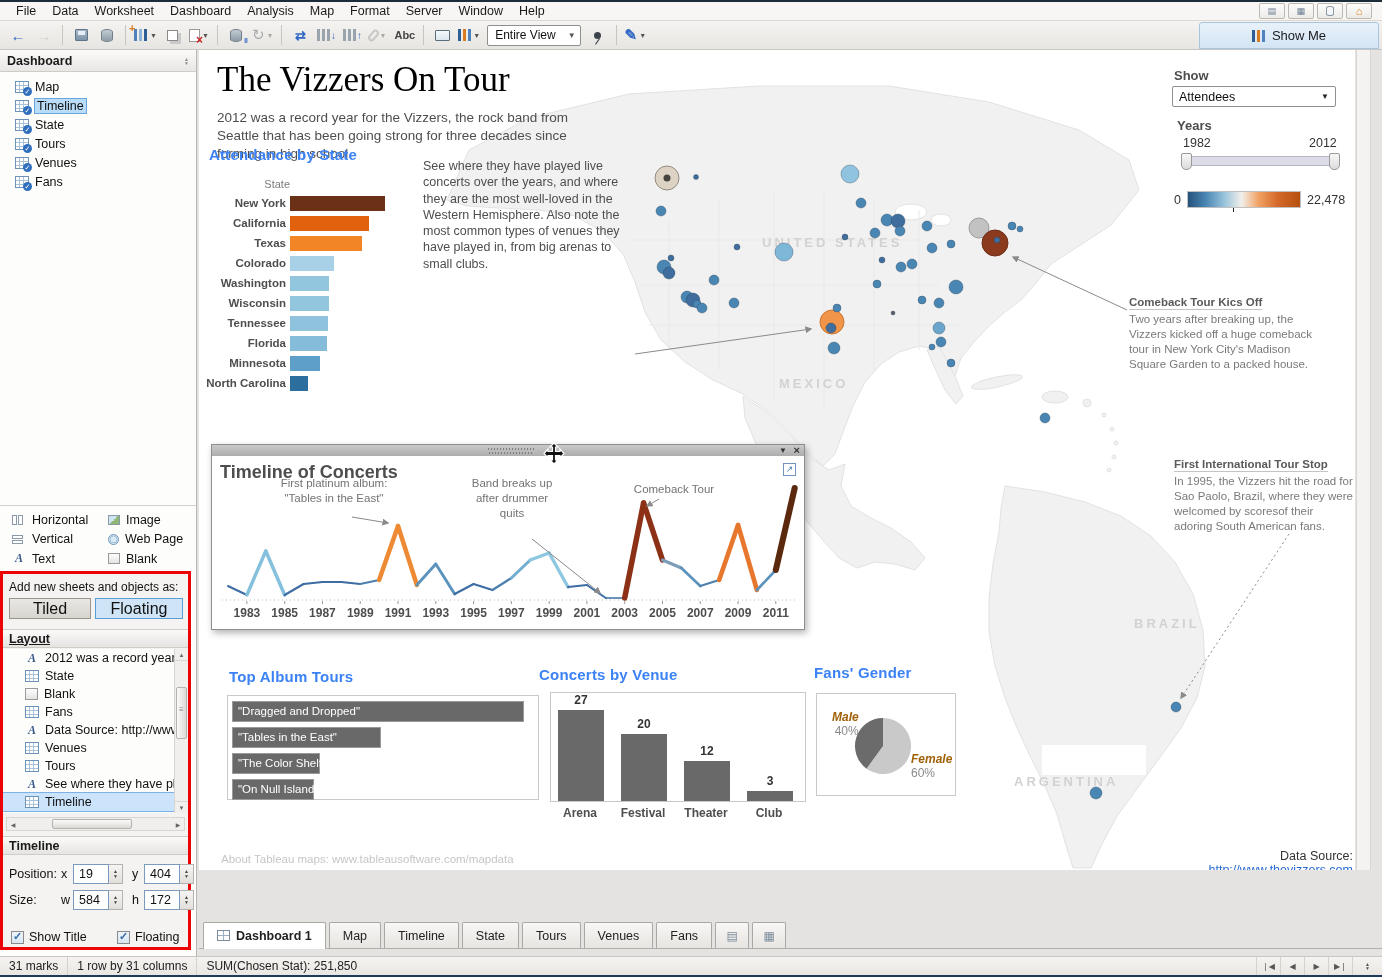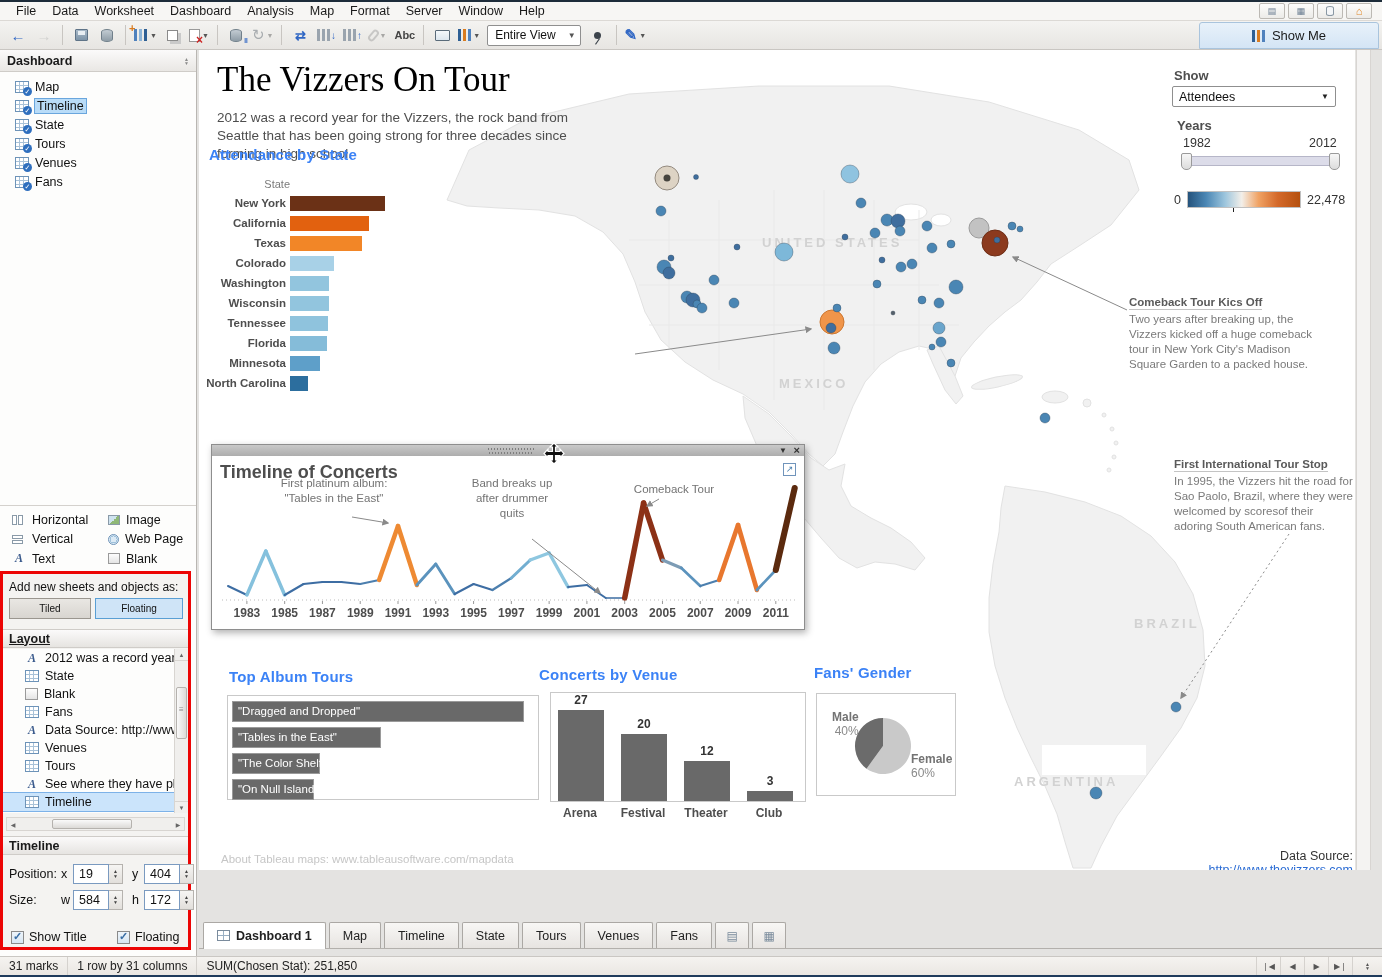--- a/index.html
+++ b/index.html
@@ -81,21 +81,21 @@
   .oi{width:14px;text-align:center;font-size:10px;color:#7a8b9c;flex:none;}
   .oi-horiz{display:flex;gap:1px;}.oi-horiz i{width:5px;height:10px;border:1px solid #8a9aa8;background:#fff;}
   .oi-vert{display:flex;flex-direction:column;gap:1px;}.oi-vert i{width:11px;height:4px;border:1px solid #8a9aa8;background:#fff;}
   .oi-img{width:12px;height:10px;border:1px solid #8a9aa8;background:linear-gradient(135deg,#cfe3f0 50%,#8fb877 50%);}
   .oi-web{width:11px;height:11px;border:1px solid #6d93b8;border-radius:50%;background:
      radial-gradient(circle at 50% 50%,#dceaf5 0 3px,#9fc2dc 3px 4px,#dceaf5 4px);}
   .oi-blank{width:12px;height:11px;border:1px solid #9a9a9a;background:linear-gradient(#fdfdfd,#e4e4e4);}
 
   .redbox{position:absolute;left:0;top:521px;width:191px;height:379px;border:3px solid #ec0404;background:#f4f3f1;}
   .addnew-lbl{position:absolute;left:6px;top:6px;font-size:12px;color:#111;}
-  .seg-btn{position:absolute;top:24px;height:21px;border:1px solid #9a968f;font-size:10px;color:#111;
+  .seg-btn{position:absolute;top:24px;height:21px;border:1px solid #9a968f;font-size:16px;color:#111;
     display:flex;align-items:center;justify-content:center;background:linear-gradient(#e9e7e3,#d8d5d0);}
   .seg-btn.active{background:#cfe4f7;border-color:#5a9fd4;}
   .layout-h{position:absolute;left:0;top:55px;width:185px;height:19px;background:linear-gradient(#fbfafa,#e6e4e1);
     border-top:1px solid #cfccc8;border-bottom:1px solid #cfccc8;font-weight:bold;font-size:12.5px;color:#1a1a1a;
     display:flex;align-items:center;padding:0 6px;text-decoration:underline;}
   .layout-list{position:absolute;left:0;top:75px;width:185px;height:164px;background:#fdfdfc;overflow:hidden;}
   .litem{height:18px;display:flex;align-items:center;gap:6px;padding-left:22px;font-size:12.5px;color:#111;white-space:nowrap;}
   .litem.sel{background:#cbe4fb;outline:1px solid #7db2e8;}
   .vscroll{position:absolute;right:0;top:75px;width:14px;height:164px;background:#f0efed;border-left:1px solid #d8d5d1;}
   .vscroll .sarr{height:12px;font-size:6px;color:#666;display:flex;align-items:center;justify-content:center;}
@@ -176,21 +176,21 @@
   .movecur{position:absolute;left:344px;top:393px;z-index:7;}
 
   
   .chart-box{position:absolute;background:#fff;border:1px solid #c9c9c9;z-index:3;}
   .alb-bar{position:absolute;left:4px;height:21px;background:#696969;border:1px solid #9a9a9a;color:#fff;
     font-size:11.5px;line-height:19px;padding-left:5px;white-space:nowrap;overflow:visible;}
   .ven-bar{position:absolute;background:#696969;}
   .ven-val{position:absolute;font-size:12px;font-weight:bold;color:#333;text-align:center;}
   .ven-cat{position:absolute;font-size:12px;font-weight:bold;color:#4e4e4e;text-align:center;z-index:3;}
   .pie-lbl{position:absolute;font-size:12px;z-index:3;}
-  .pie-lbl b{color:#737373;}
+  .pie-lbl b{color:#a16207;font-style:italic;}
   .pie-lbl span{color:#8a8a8a;}
 
   .about{position:absolute;left:22px;top:803px;font-size:11.5px;color:#c6c6c6;z-index:3;}
   .dsrc{position:absolute;left:940px;top:799px;width:214px;text-align:right;font-size:12.5px;color:#333;z-index:3;}
   .dsrc a{color:#2b6cd4;text-decoration:underline;}
 
   
   .tabs-row{position:absolute;left:2px;top:872px;right:0;height:27px;display:flex;align-items:center;padding-left:4px;
     border-bottom:1px solid #b3b0ac;}
   .tab{height:26px;display:inline-flex;align-items:center;gap:6px;padding:0 13px;margin-right:3px;
@@ -578,20 +578,21 @@
         <circle cx="977" cy="657" r="5" fill="#4a86b4" stroke="rgba(40,60,80,.35)" stroke-width="1"></circle>
         <circle cx="897" cy="743" r="6" fill="#4a86b4" stroke="rgba(40,60,80,.35)" stroke-width="1"></circle>
         <line x1="436" y1="304" x2="612" y2="279" stroke="#8a8a8a" stroke-width="1" marker-end="url(#arr)" stroke-dasharray="none"></line>
         <line x1="928" y1="260" x2="814" y2="207" stroke="#8a8a8a" stroke-width="1" marker-end="url(#arr)" stroke-dasharray="none"></line>
         <line x1="1090" y1="484" x2="982" y2="648" stroke="#8a8a8a" stroke-width="1" marker-end="url(#arr)" stroke-dasharray="2,3"></line>
       </svg>
 
     <div class="dash-title">The Vizzers On Tour</div>
     <div class="intro">2012 was a record year for the Vizzers, the rock band from Seattle that has been going strong for three decades since forming in high school.</div>
     <div class="sec-title" style="left:10px;top:96px;">Attendance by State</div>
+    <div class="desc">See where they have played live concerts over the years, and where they are the most well-loved in the Western Hemisphere. Also note the most common types of venues they have played in, from big arenas to small clubs.</div>
 
     <div class="att-chart" id="att-chart">
         <div class="att-colh">State</div>
         <div class="att-row">
           <span class="att-lbl">New York</span>
           <span class="att-bar" style="width: 95px; background: rgb(107, 49, 22);"></span>
         </div>
         <div class="att-row">
           <span class="att-lbl">California</span>
           <span class="att-bar" style="width: 78.85px; background: rgb(226, 97, 15);"></span>

